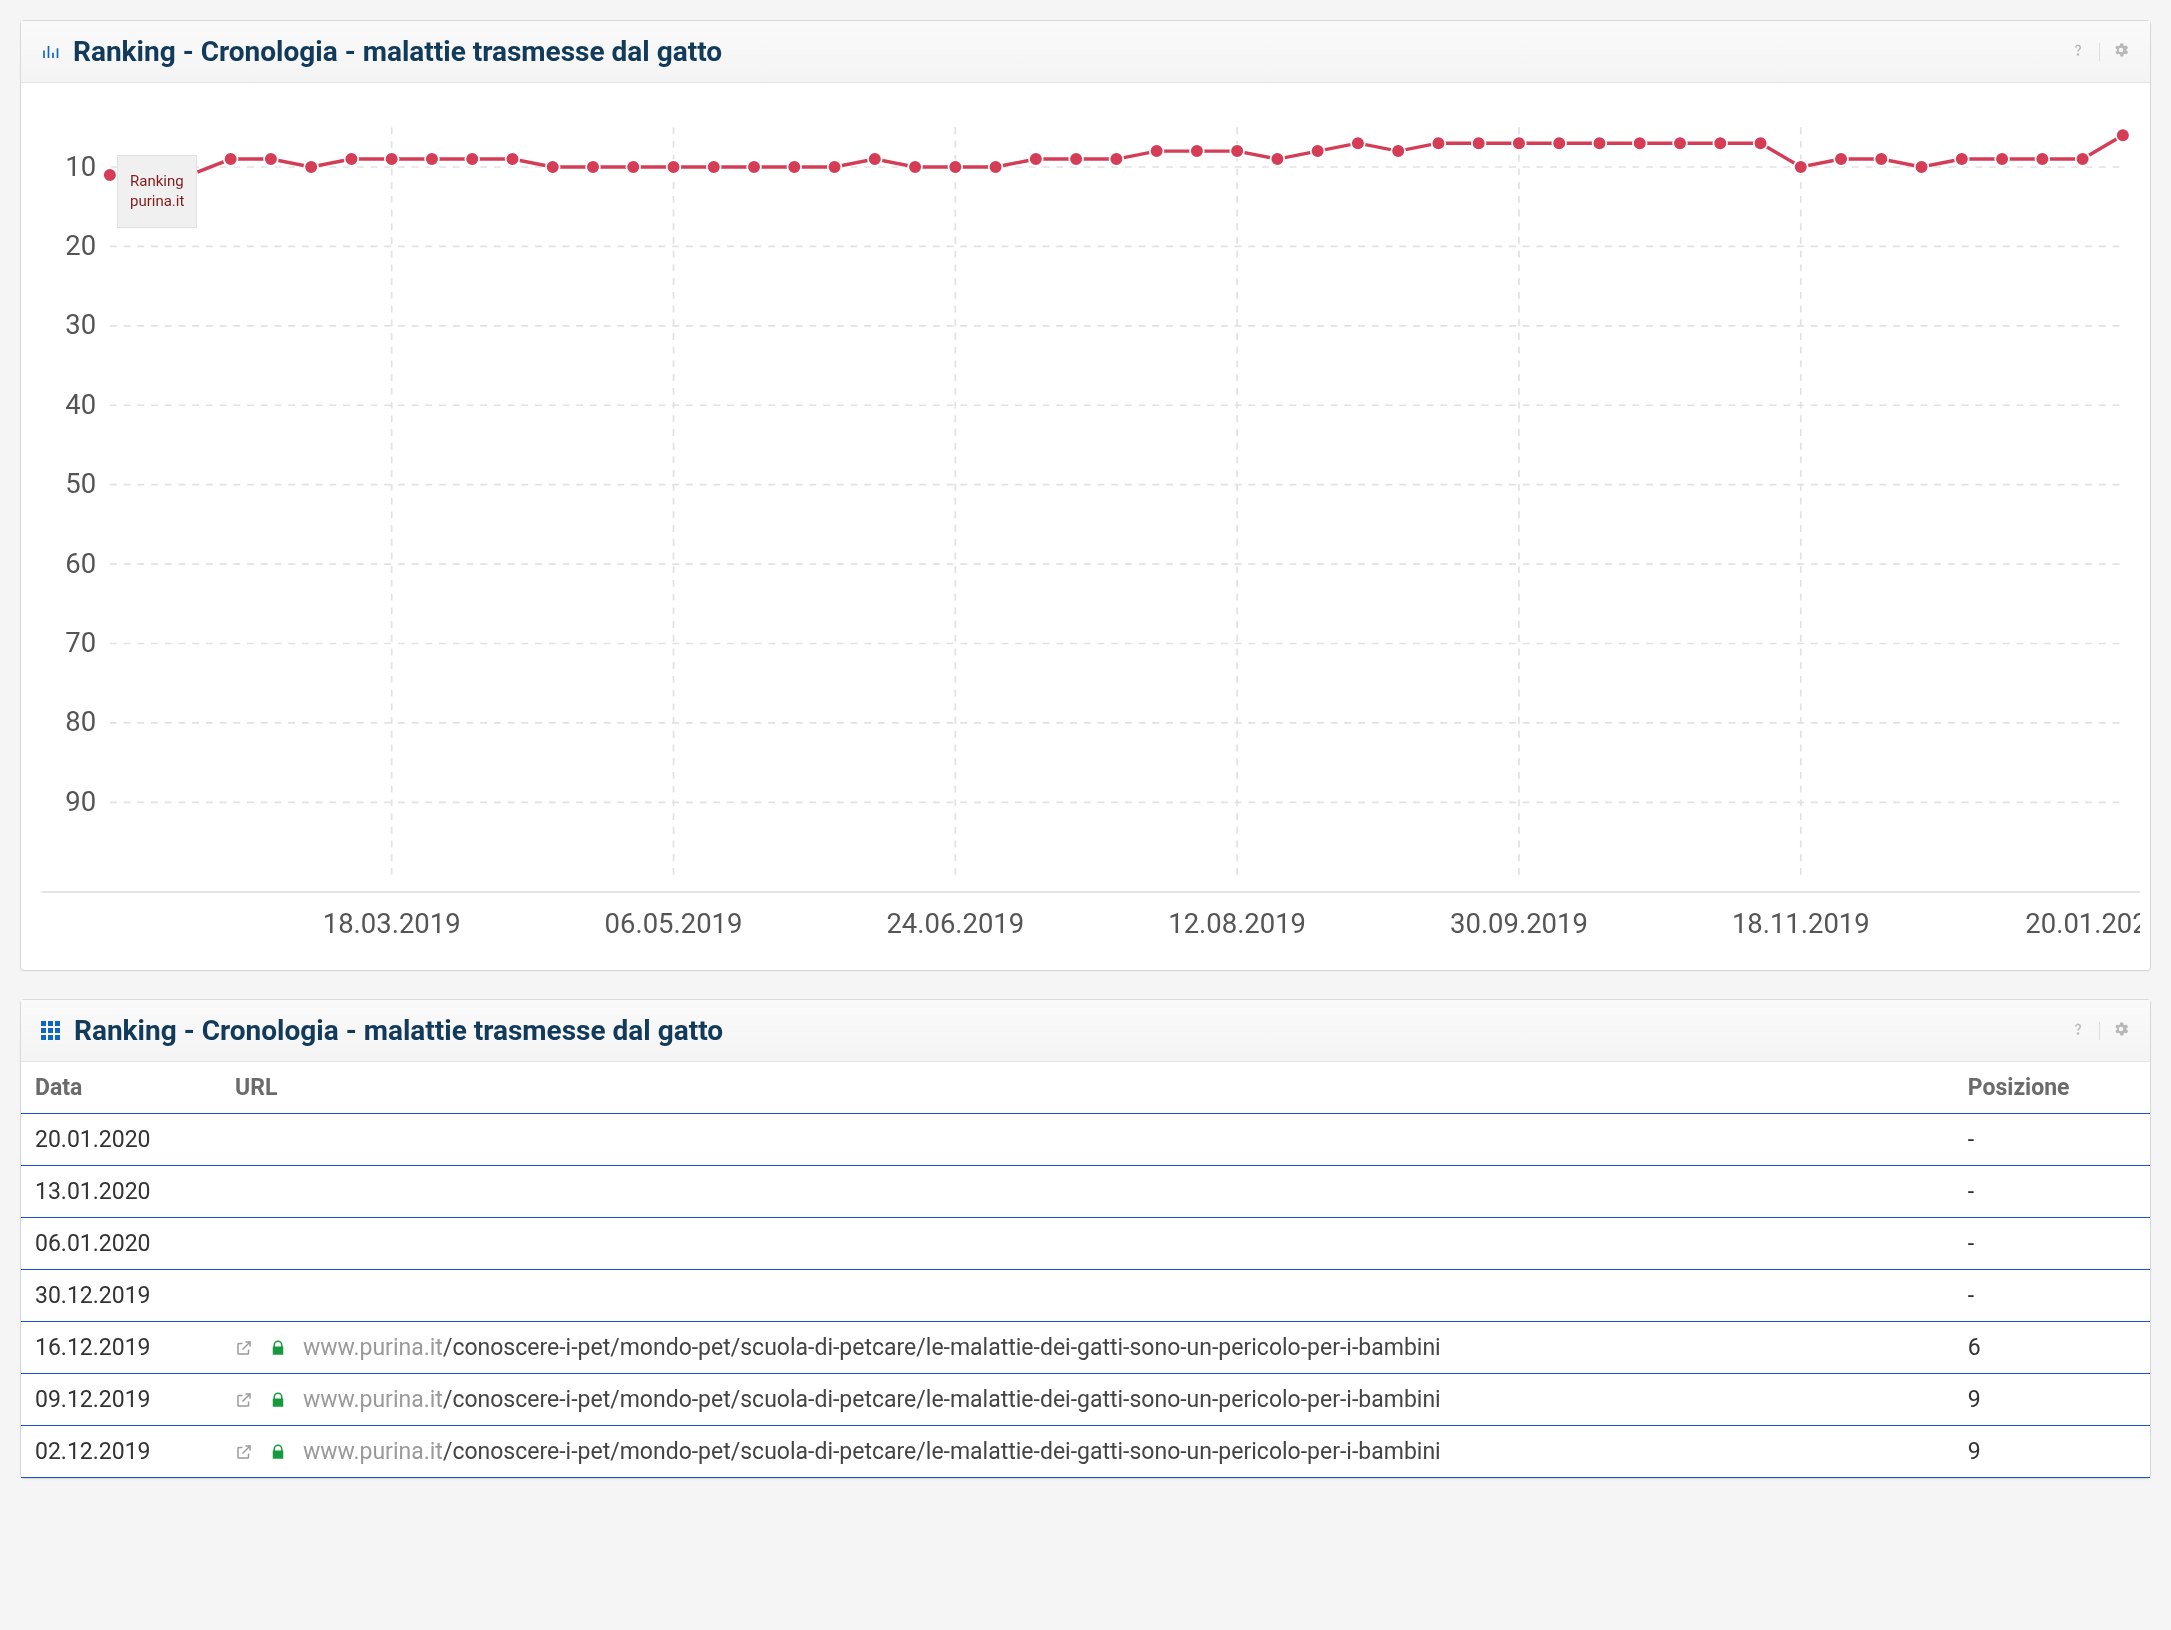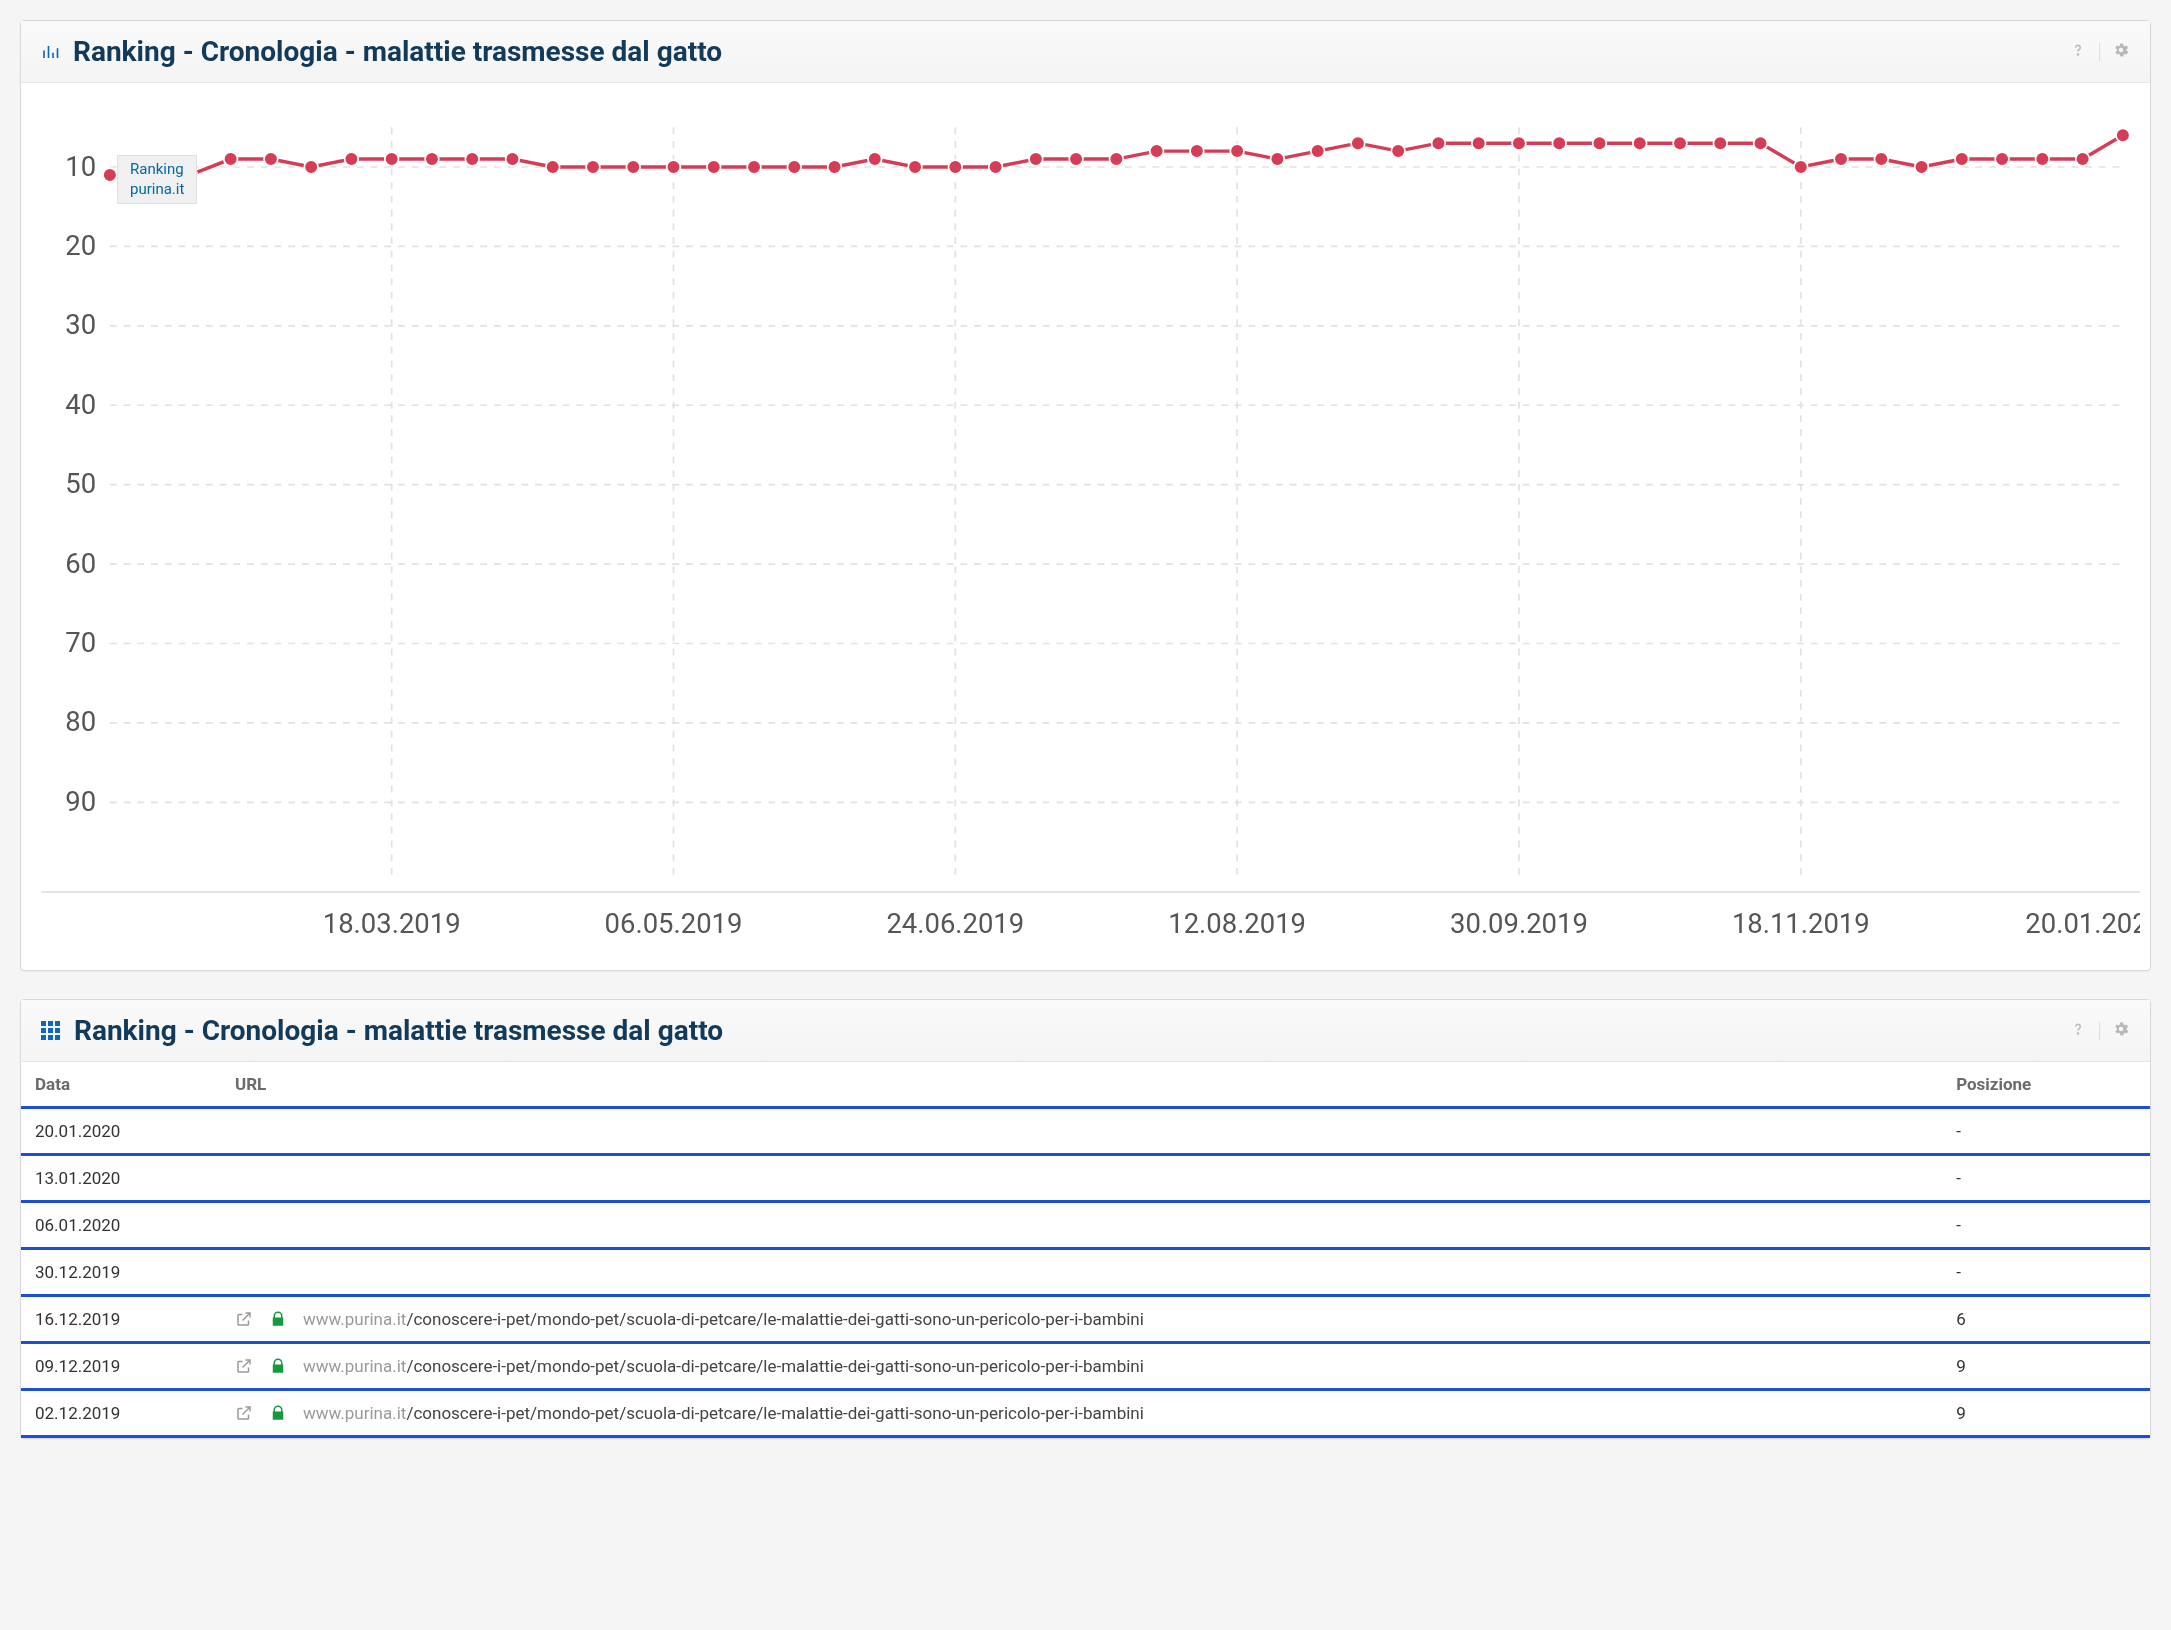--- a/index.html
+++ b/index.html
@@ -55,35 +55,35 @@
   }
   .chart-body {
     padding: 10px 10px 20px 10px;
     position: relative;
   }
   #chart-svg { display: block; width: 100%; height: auto; }
   .legend-box {
     position: absolute;
     background: #f0f0f0;
     border: 1px solid #e0e0e0;
-    padding: 4px 12px;
+    padding: 16px 12px;
     font-size: 15px;
-    color: #0369a1;
+    color: #7f1d1d;
     line-height: 1.3;
   }
   
   .tbl {
     width: 100%;
     border-collapse: collapse;
   }
   .tbl th, .tbl td {
     padding: 12px 14px;
     text-align: left;
-    font-size: 17px;
-    border-bottom: 3px solid #1d4ed8;
+    font-size: 23px;
+    border-bottom: 1px solid #1d4ed8;
   }
   .tbl th {
     color: #6b6b6b;
     font-weight: 700;
     background: #fff;
   }
   .tbl th.pos, .tbl td.pos { text-align: left; padding-right: 24px; }
   .tbl td.date-cell { color: #333; width: 200px; }
   .tbl td.url-cell { color: #333; }
   .url-wrap { display: flex; align-items: center; gap: 16px; }

